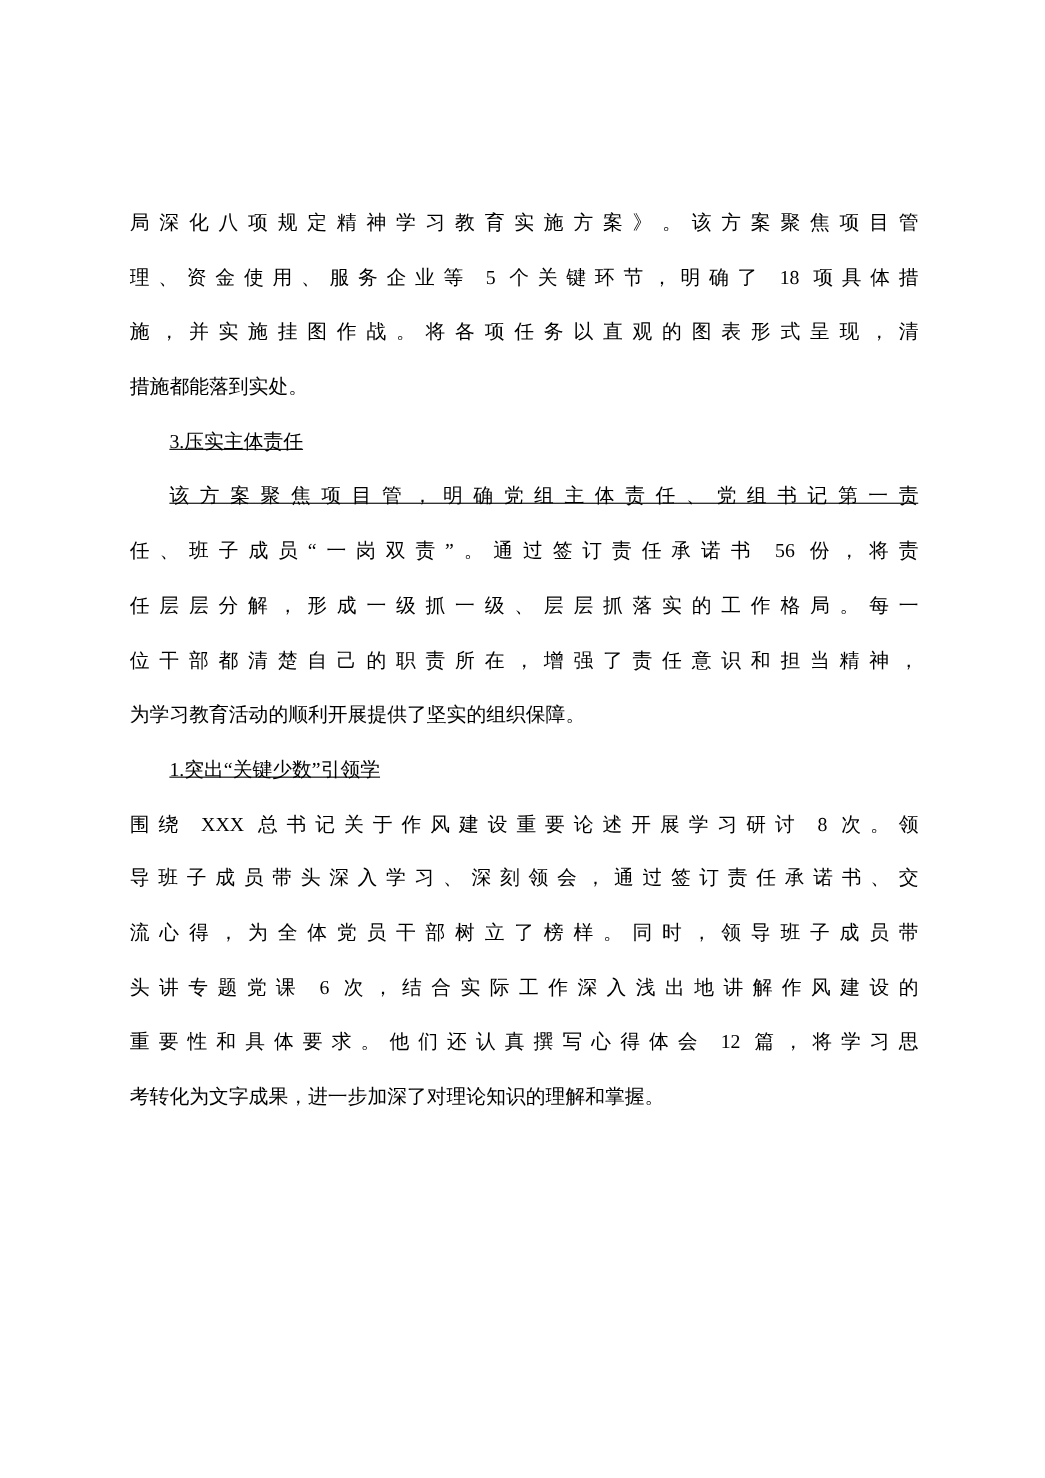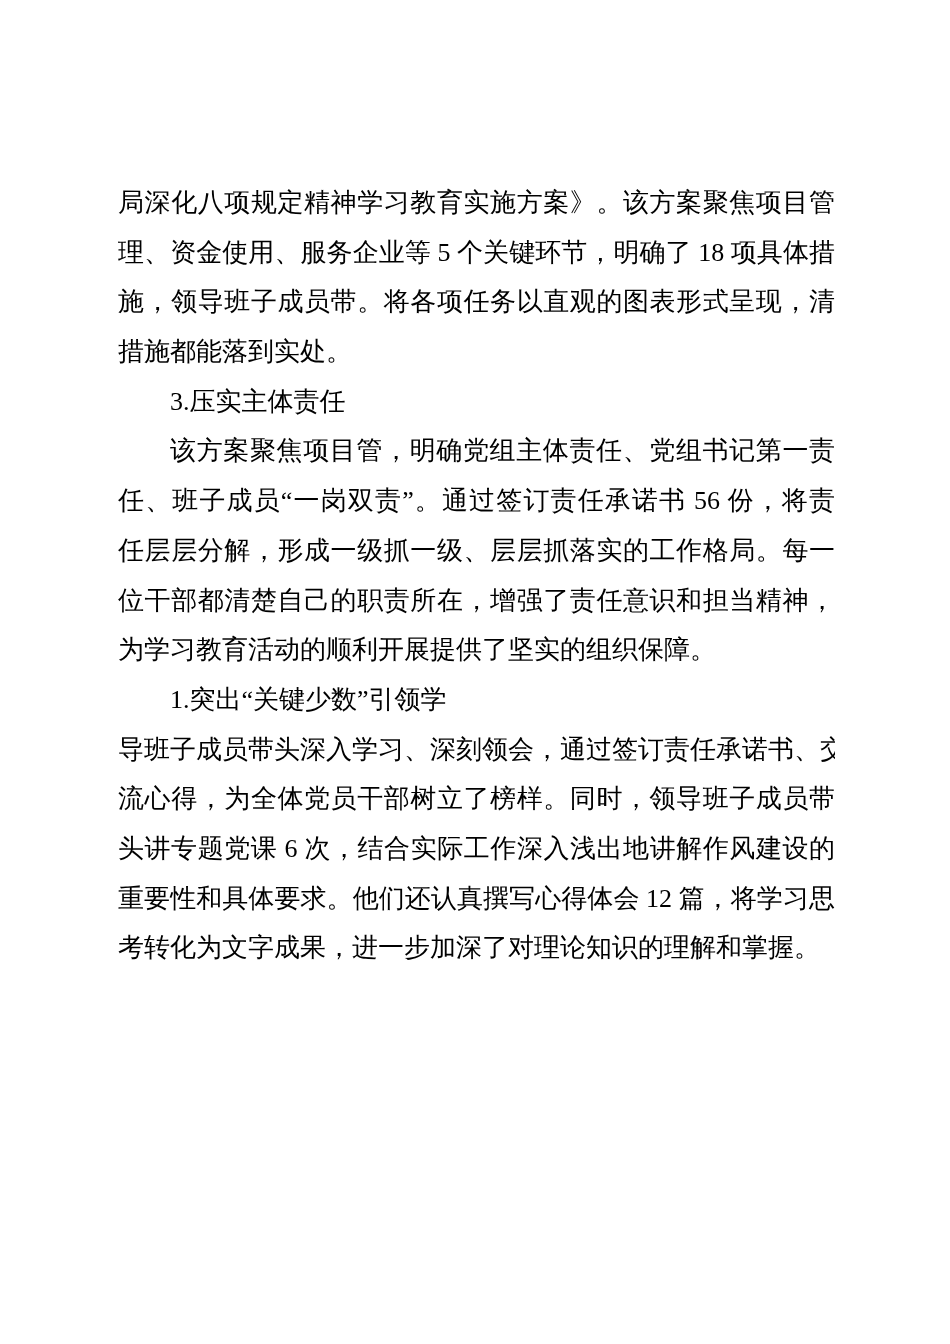--- a/index.html
+++ b/index.html
@@ -17,57 +17,59 @@
     width: 950px;
     height: 1344px;
     background: #ffffff;
   }
   .text-block {
     position: absolute;
     left: 118px;
     top: 178px;
     width: 717px;
     font-family: "Liberation Serif", "DejaVu Serif", serif;
-    font-size: 26px;
+    font-size: 18px;
     line-height: 49.7px;
     color: #000000;
     font-weight: 400;
   }
   .line {
     height: 49.7px;
     overflow: hidden;
     text-align: justify;
     text-align-last: justify;
     -moz-text-align-last: justify;
     white-space: nowrap;
   }
   .line.end {
     text-align: right;
     text-align-last: left;
     -moz-text-align-last: left;
   }
   .line.indent {
     text-indent: 2em;
+    text-decoration: underline;
   }
 </style>
 </head>
 <body>
 
 <div class="page" style="background: rgb(255, 255, 255);">
   <div class="text-block" style="color: rgb(0, 0, 0);">
     <div class="line">局深化八项规定精神学习教育实施方案》。该方案聚焦项目管</div>
     <div class="line">理、资金使用、服务企业等 5 个关键环节，明确了 18 项具体措</div>
-    <div class="line">施，领导班子成员带。将各项任务以直观的图表形式呈现，清</div>
+    <div class="line">施，并实施挂图作战。将各项任务以直观的图表形式呈现，清</div>
     <div class="line end">措施都能落到实处。</div>
     <div class="line indent end">3.压实主体责任</div>
     <div class="line indent">该方案聚焦项目管，明确党组主体责任、党组书记第一责</div>
     <div class="line">任、班子成员“一岗双责”。通过签订责任承诺书 56 份，将责</div>
     <div class="line">任层层分解，形成一级抓一级、层层抓落实的工作格局。每一</div>
     <div class="line">位干部都清楚自己的职责所在，增强了责任意识和担当精神，</div>
     <div class="line end">为学习教育活动的顺利开展提供了坚实的组织保障。</div>
     <div class="line indent end">1.突出“关键少数”引领学</div>
+    <div class="line">围绕 XXX 总书记关于作风建设重要论述开展学习研讨 8 次。领</div>
     <div class="line">导班子成员带头深入学习、深刻领会，通过签订责任承诺书、交</div>
     <div class="line">流心得，为全体党员干部树立了榜样。同时，领导班子成员带</div>
     <div class="line">头讲专题党课 6 次，结合实际工作深入浅出地讲解作风建设的</div>
     <div class="line">重要性和具体要求。他们还认真撰写心得体会 12 篇，将学习思</div>
     <div class="line end">考转化为文字成果，进一步加深了对理论知识的理解和掌握。</div>
   </div>
 </div>
 
 </body></html>

